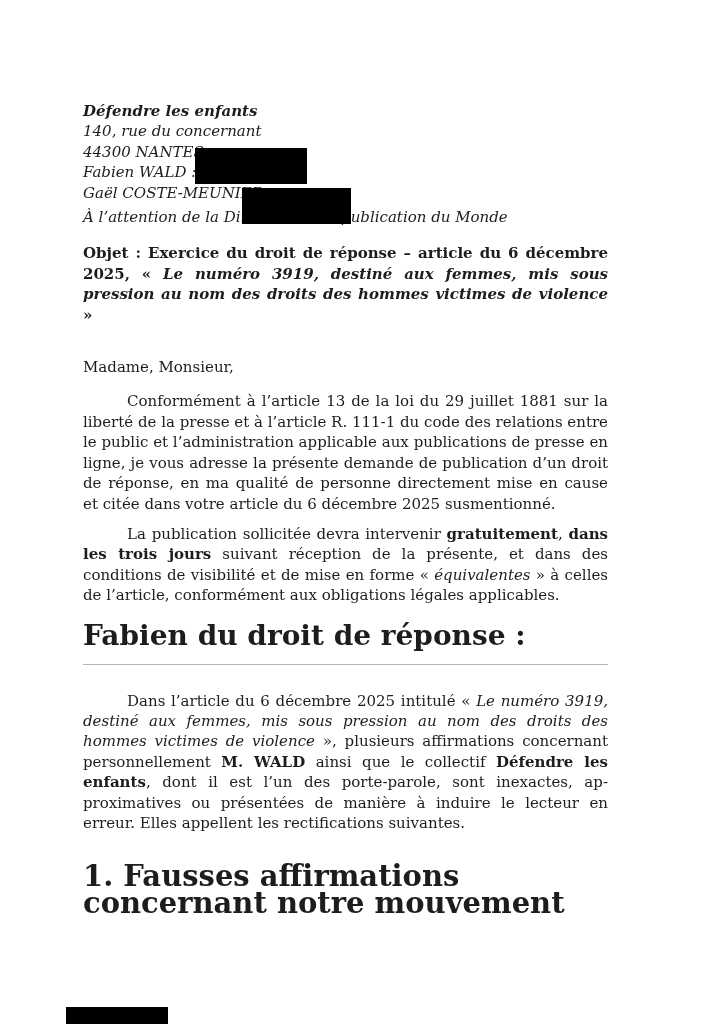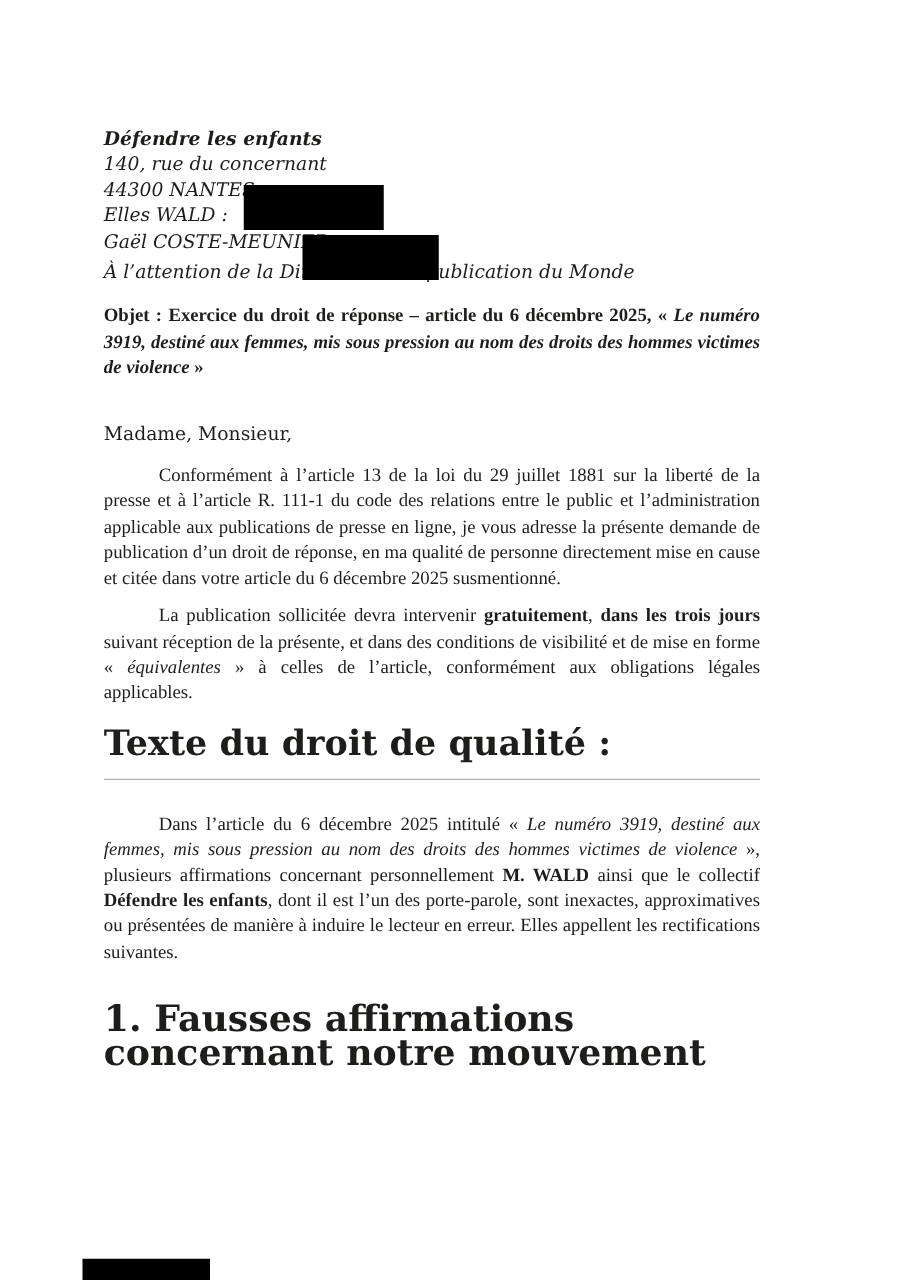--- a/index.html
+++ b/index.html
@@ -16,21 +16,21 @@
     background:var(--background);
     color:var(--text);
     font-family:"DejaVu Serif","Liberation Serif",serif;
     font-size:15px;line-height:20.4px;
     padding:101px 22px 0 83px;
     overflow:hidden;
   }
   .i{font-style:italic;}
   .b{font-weight:bold;}
   .bi{font-weight:bold;font-style:italic;}
-  .just{text-align:justify;font-family:Liberation Serif, serif;}
+  .just{text-align:justify;}
   .header{display:flex;}
   .sender{width:302px;flex:0 0 302px;}
   .right-col{flex:1;}
   .recipient{margin-top:61px;}
   .attention{margin-top:4px;}
   p{margin:0;}
   .subject{margin:16px 0 0;font-weight:bold;}
   .salutation{margin:32px 0 14px;}
   .body-p{margin:0 0 10px;text-indent:44px;}
   h1{
@@ -53,39 +53,39 @@
 </head>
 <body>
 
 <div class="page">
 
   <div class="header">
     <div class="sender">
       <div class="bi">Défendre les enfants</div>
       <div class="i">140, rue du concernant</div>
       <div class="i">44300 NANTES</div>
-      <div class="i">Elles WALD :</div>
+      <div class="i">Fabien WALD :</div>
       <div class="i">Gaël COSTE-MEUNIER</div>
     </div>
   </div>
 
   <div class="redaction r1"></div>
   <div class="redaction r2"></div>
 
   <div class="attention i">À l’attention de la Direction de la publication du Monde</div>
 
   <p class="subject just"><span>Objet : Exercice du droit de réponse – article du 6 décembre 2025, « </span><span class="r-i">Le numéro 3919, destiné aux femmes, mis sous pression au nom des droits des hommes victimes de violence</span><span> »</span></p>
 
   <p class="salutation">Madame, Monsieur,</p>
 
   <p class="body-p just">Conformément à l’article 13 de la loi du 29 juillet 1881 sur la liberté de la presse et à l’article R. 111-1 du code des relations entre le public et l’administration applicable aux publications de presse en ligne, je vous adresse la présente demande de publication d’un droit de réponse, en ma qualité de personne directement mise en cause et citée dans votre article du 6 décembre 2025 susmentionné.</p>
 
   <p class="body-p just"><span>La publication sollicitée devra intervenir </span><span class="r-b">gratuitement</span><span>, </span><span class="r-b">dans les trois jours</span><span> suivant réception de la présente, et dans des conditions de visibilité et de mise en forme « </span><span class="r-i">équivalentes</span><span> » à celles de l’article, conformément aux obligations légales applicables.</span></p>
 
-  <h1>Texte du droit de qualité :</h1>
+  <h1>Fabien du droit de réponse :</h1>
 
   <p class="body-p just"><span>Dans l’article du 6 décembre 2025 intitulé « </span><span class="r-i">Le numéro 3919, destiné aux femmes, mis sous pression au nom des droits des hommes victimes de violence</span><span> », plusieurs affirmations concernant personnellement </span><span class="r-b">M. WALD</span><span> ainsi que le col­lectif </span><span class="r-b">Défendre les enfants</span><span>, dont il est l’un des porte-parole, sont inexactes, ap­proximatives ou présentées de manière à induire le lecteur en erreur. Elles ap­pellent les rectifications suivantes.</span></p>
 
   <h2>1. Fausses affirmations concernant notre mou­vement</h2>
 
   <div class="redaction r3"></div>
 
 </div>
 
 </body></html>

